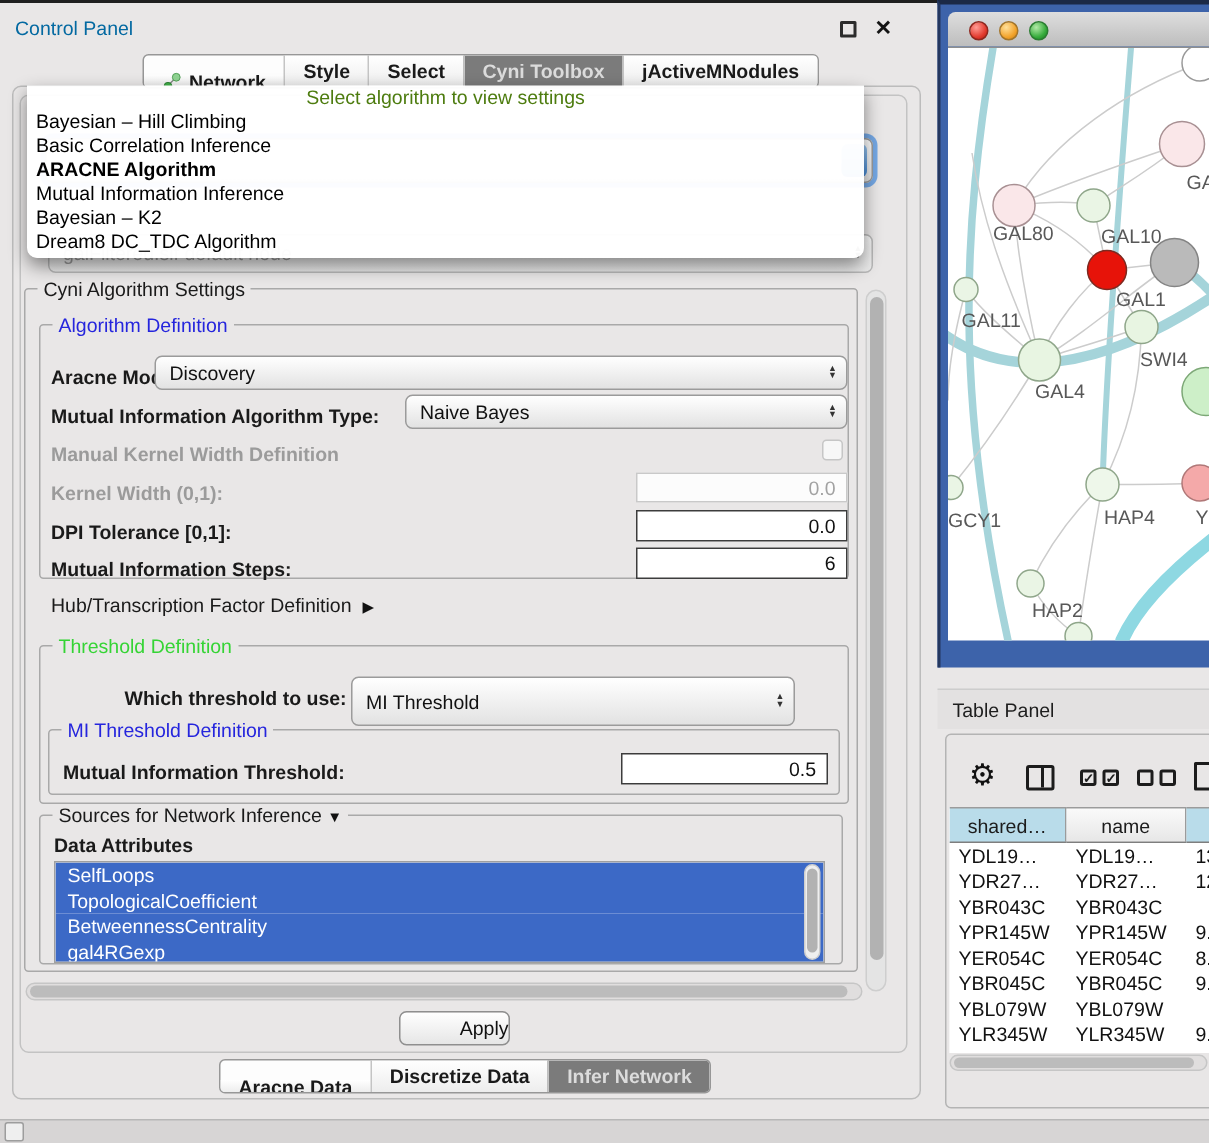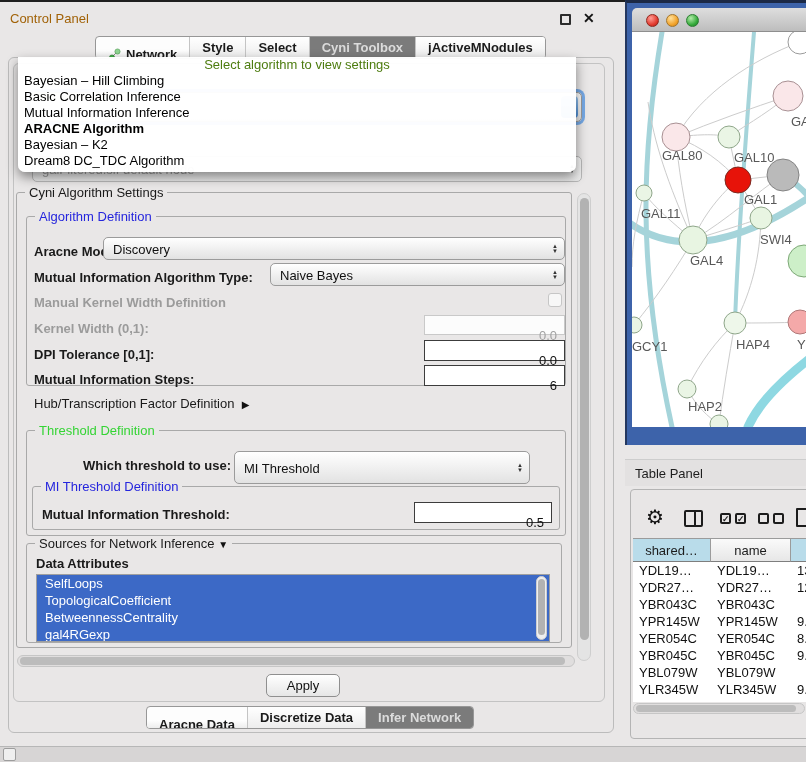--- a/index.html
+++ b/index.html
@@ -6,21 +6,21 @@
   body { font-family:"Liberation Sans", sans-serif; }
   .screen { position:relative; width:806px; height:762px; overflow:hidden;
             background:#e9e7e7; font-size:13px; color:#1a1a1a; }
   .topline { position:absolute; left:0; top:0; width:626px; height:2px; background:#1f1f1f; }
 
   
   .cp-outer { position:absolute; left:8px; top:57px; width:606px; height:676px;
               border:1px solid #bcbcbc; border-radius:6px; background:#e9e7e7; }
   .cp-inner { position:absolute; left:13px; top:63px; width:592px; height:639px;
               border:1px solid #c3c3c3; border-radius:6px; background:#e9e7e7; }
-  .cp-titlebar-text { position:absolute; left:10px; top:11px; font-size:13px; color:#a16207; }
+  .cp-titlebar-text { position:absolute; left:10px; top:11px; font-size:13px; color:#0369a1; }
   .float-ic { position:absolute; left:560px; top:14px; width:11px; height:11px;
               border:2px solid #2c2c2c; border-radius:1px; cursor:pointer; }
   .close-ic { position:absolute; left:583px; top:10px; font-size:14px; font-weight:bold; color:#141414; cursor:pointer; }
 
   
   .seg { position:absolute; display:flex; background:#fdfdfd; border:1px solid #979797;
          border-radius:4px; overflow:hidden; height:23px; }
   .seg .tab { display:flex; align-items:center; gap:5px; padding:0 12px; font-size:13px;
               font-weight:bold; color:#1a1a1a; border-left:1px solid #c4c4c4; background:linear-gradient(#ffffff,#ededed); cursor:pointer; white-space:nowrap; }
   .seg .tab:first-child { border-left:none;margin-top:13px; }
@@ -35,21 +35,21 @@
                  display:flex; flex-direction:column; align-items:center; }
   .combo .spin span { font-size:6px; line-height:5px; color:#333; }
   .combo.focusring { box-shadow:0 0 0 3px rgba(96,156,227,0.85); }
   .combo .bluespin { position:absolute; right:3px; top:3px; bottom:3px; width:17px;
                      border-radius:4px; background:linear-gradient(#9cc8f2,#4388d4); }
   .combo.disabled { background:linear-gradient(#f7f7f7,#e9e9e9); border-color:#b8b8b8; }
   .combo.disabled .ctxt { color:#9b9b9b; }
 
   
   .field { position:absolute; background:#ffffff; border:1px solid #3c3c3c;
-           font-size:13px; color:#111; text-align:right; padding:12px 7px 0 6px; }
+           font-size:13px; color:#111; text-align:right; padding:2px 7px 0 6px; }
   .field.dis { border:1px solid #c9c9c9; background:#fcfcfc; color:#a2a2a2; }
 
   .lbl { position:absolute; font-size:13px; font-weight:bold; color:#1a1a1a; white-space:nowrap; }
   .lbl.dis { color:#9b9b9b; }
   .plain { position:absolute; font-size:13px; color:#1a1a1a; white-space:nowrap; }
 
   
   .group { position:absolute; border:1px solid #a9a9a9; border-radius:3px; }
   .gtitle { position:absolute; top:-8px; left:8px; background:#e9e7e7; padding:0 4px;
             font-size:13px; line-height:15px; white-space:nowrap; }
@@ -74,21 +74,21 @@
   .vthumb { position:absolute; background:#b2b2b2; border-radius:6px; }
   .htrack { position:absolute; background:#e0dede; border:1px solid #c6c6c6; border-radius:6px; }
   .hthumb { position:absolute; background:#bcbcbc; border-radius:5px; }
 
   
   .attrlist { position:absolute; background:#ffffff; border:1px solid #9f9f9f; overflow:hidden; }
   .attrlist .row { height:17px; line-height:17px; padding-left:8px; background:#3c69c6;
                    color:#ffffff; font-size:13px; white-space:nowrap; }
 
   .btn { position:absolute; background:linear-gradient(#ffffff,#e6e6e6); border:1px solid #8f8f8f;
-         border-radius:5px; font-size:13px; text-align:center; cursor:pointer; color:#111; }
+         border-radius:5px; font-size:13px; text-align:right; cursor:pointer; color:#111; }
 
   
   .netframe { position:absolute; left:625px; top:0; width:181px; height:445px;
               background:#3d63aa; border-top:3px solid #1b2946; border-left:2px solid #24375f; }
   .nettitle { position:absolute; left:632px; top:8px; width:174px; height:24px;
               background:linear-gradient(#dedede,#bdbdbd); border-bottom:1px solid #8e8e8e;
               border-radius:5px 0 0 0; }
   .light { position:absolute; top:6px; width:13px; height:13px; border-radius:50%; cursor:pointer; }
   .l-red { left:14px; background:radial-gradient(circle at 35% 30%, #ff9d95, #e23a2e 62%, #a81d13); border:1px solid #8f271e;}
   .l-yel { left:34px; background:radial-gradient(circle at 35% 30%, #ffe09a, #f2a32b 62%, #c67b12); border:1px solid #a3752a;}
@@ -172,22 +172,22 @@
     <span class="spin">
       <span>▲</span>
         <span>▼</span>
     </span>
   </div>
 
   <div class="popup">
     <div class="ph">Select algorithm to view settings</div>
     <div class="item">Bayesian – Hill Climbing</div>
     <div class="item">Basic Correlation Inference</div>
+    <div class="item boldsel">ARACNE Algorithm</div>
     <div class="item">Mutual Information Inference</div>
-    <div class="item boldsel">ARACNE Algorithm</div>
     <div class="item">Bayesian – K2</div>
     <div class="item">Dream8 DC_TDC Algorithm</div>
   </div>
 
   <div class="group" style="left:16px; top:192px; width:556px; height:456px;">
     <span class="gtitle t-black">Cyni Algorithm Settings</span>
   </div>
 
   <div class="vtrack" style="left:577px; top:193px; width:14px; height:468px;">
     <div class="vthumb" style="left:2px; top:4px; width:9px; height:442px;"></div>

